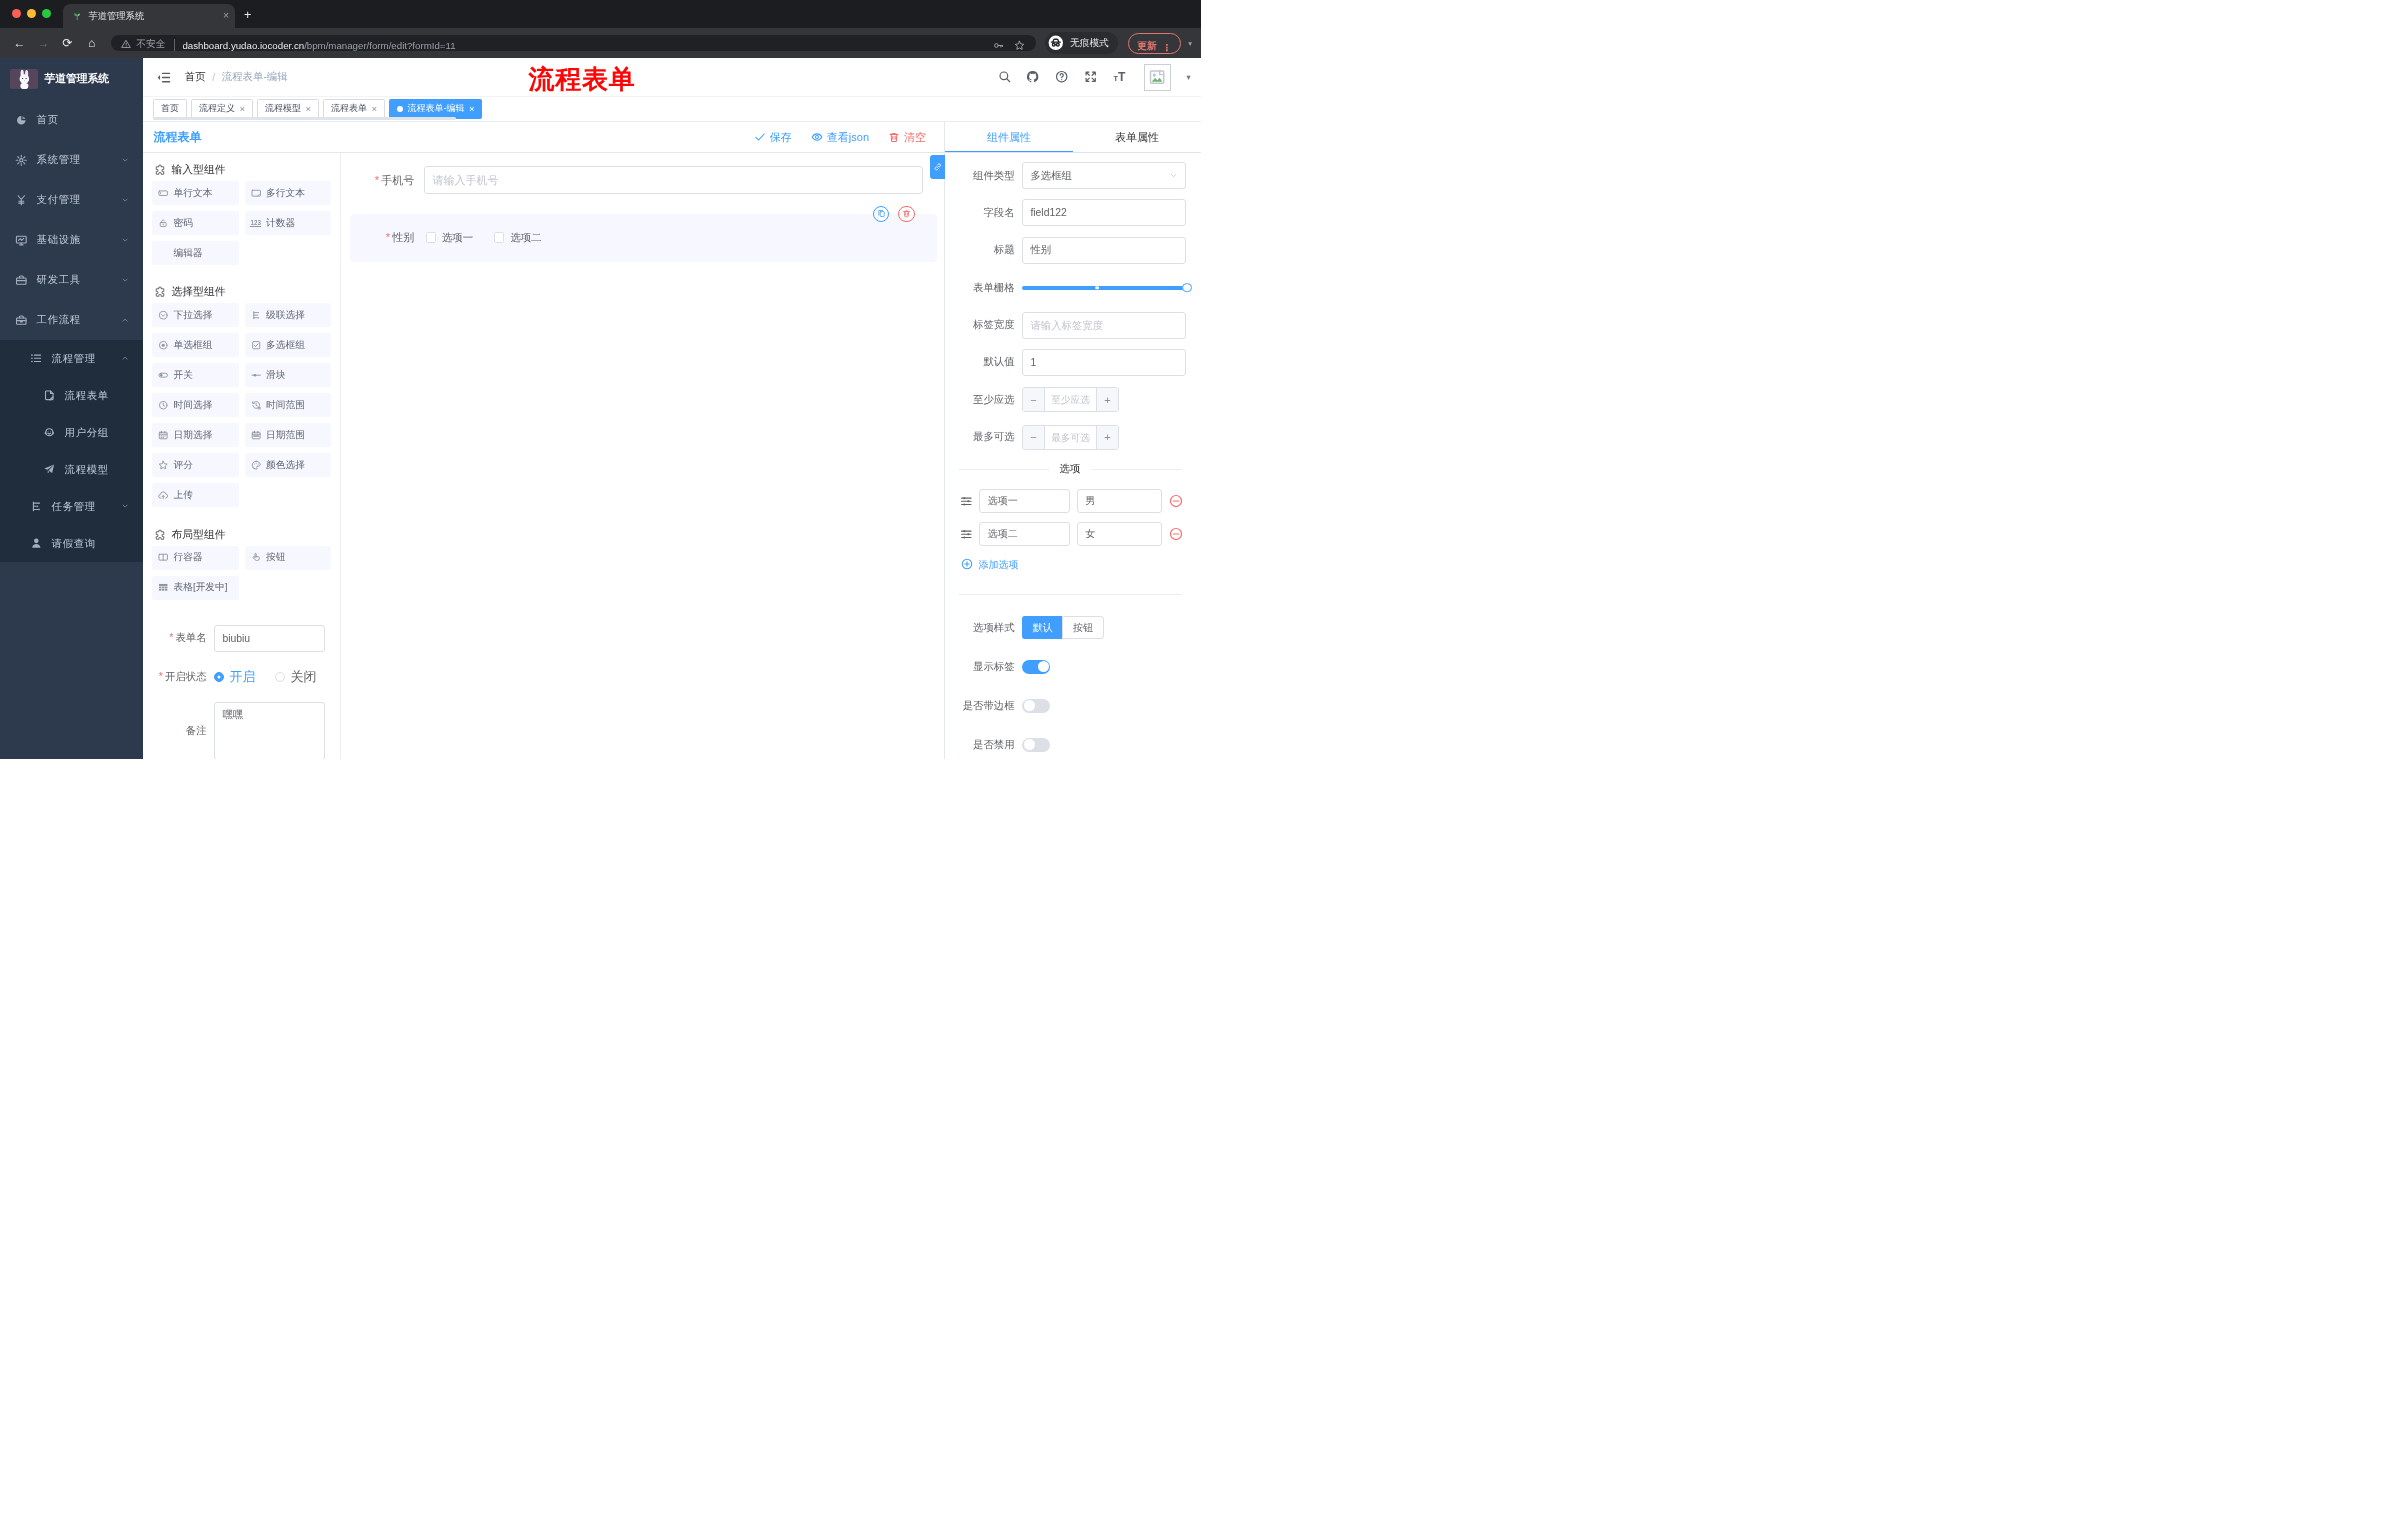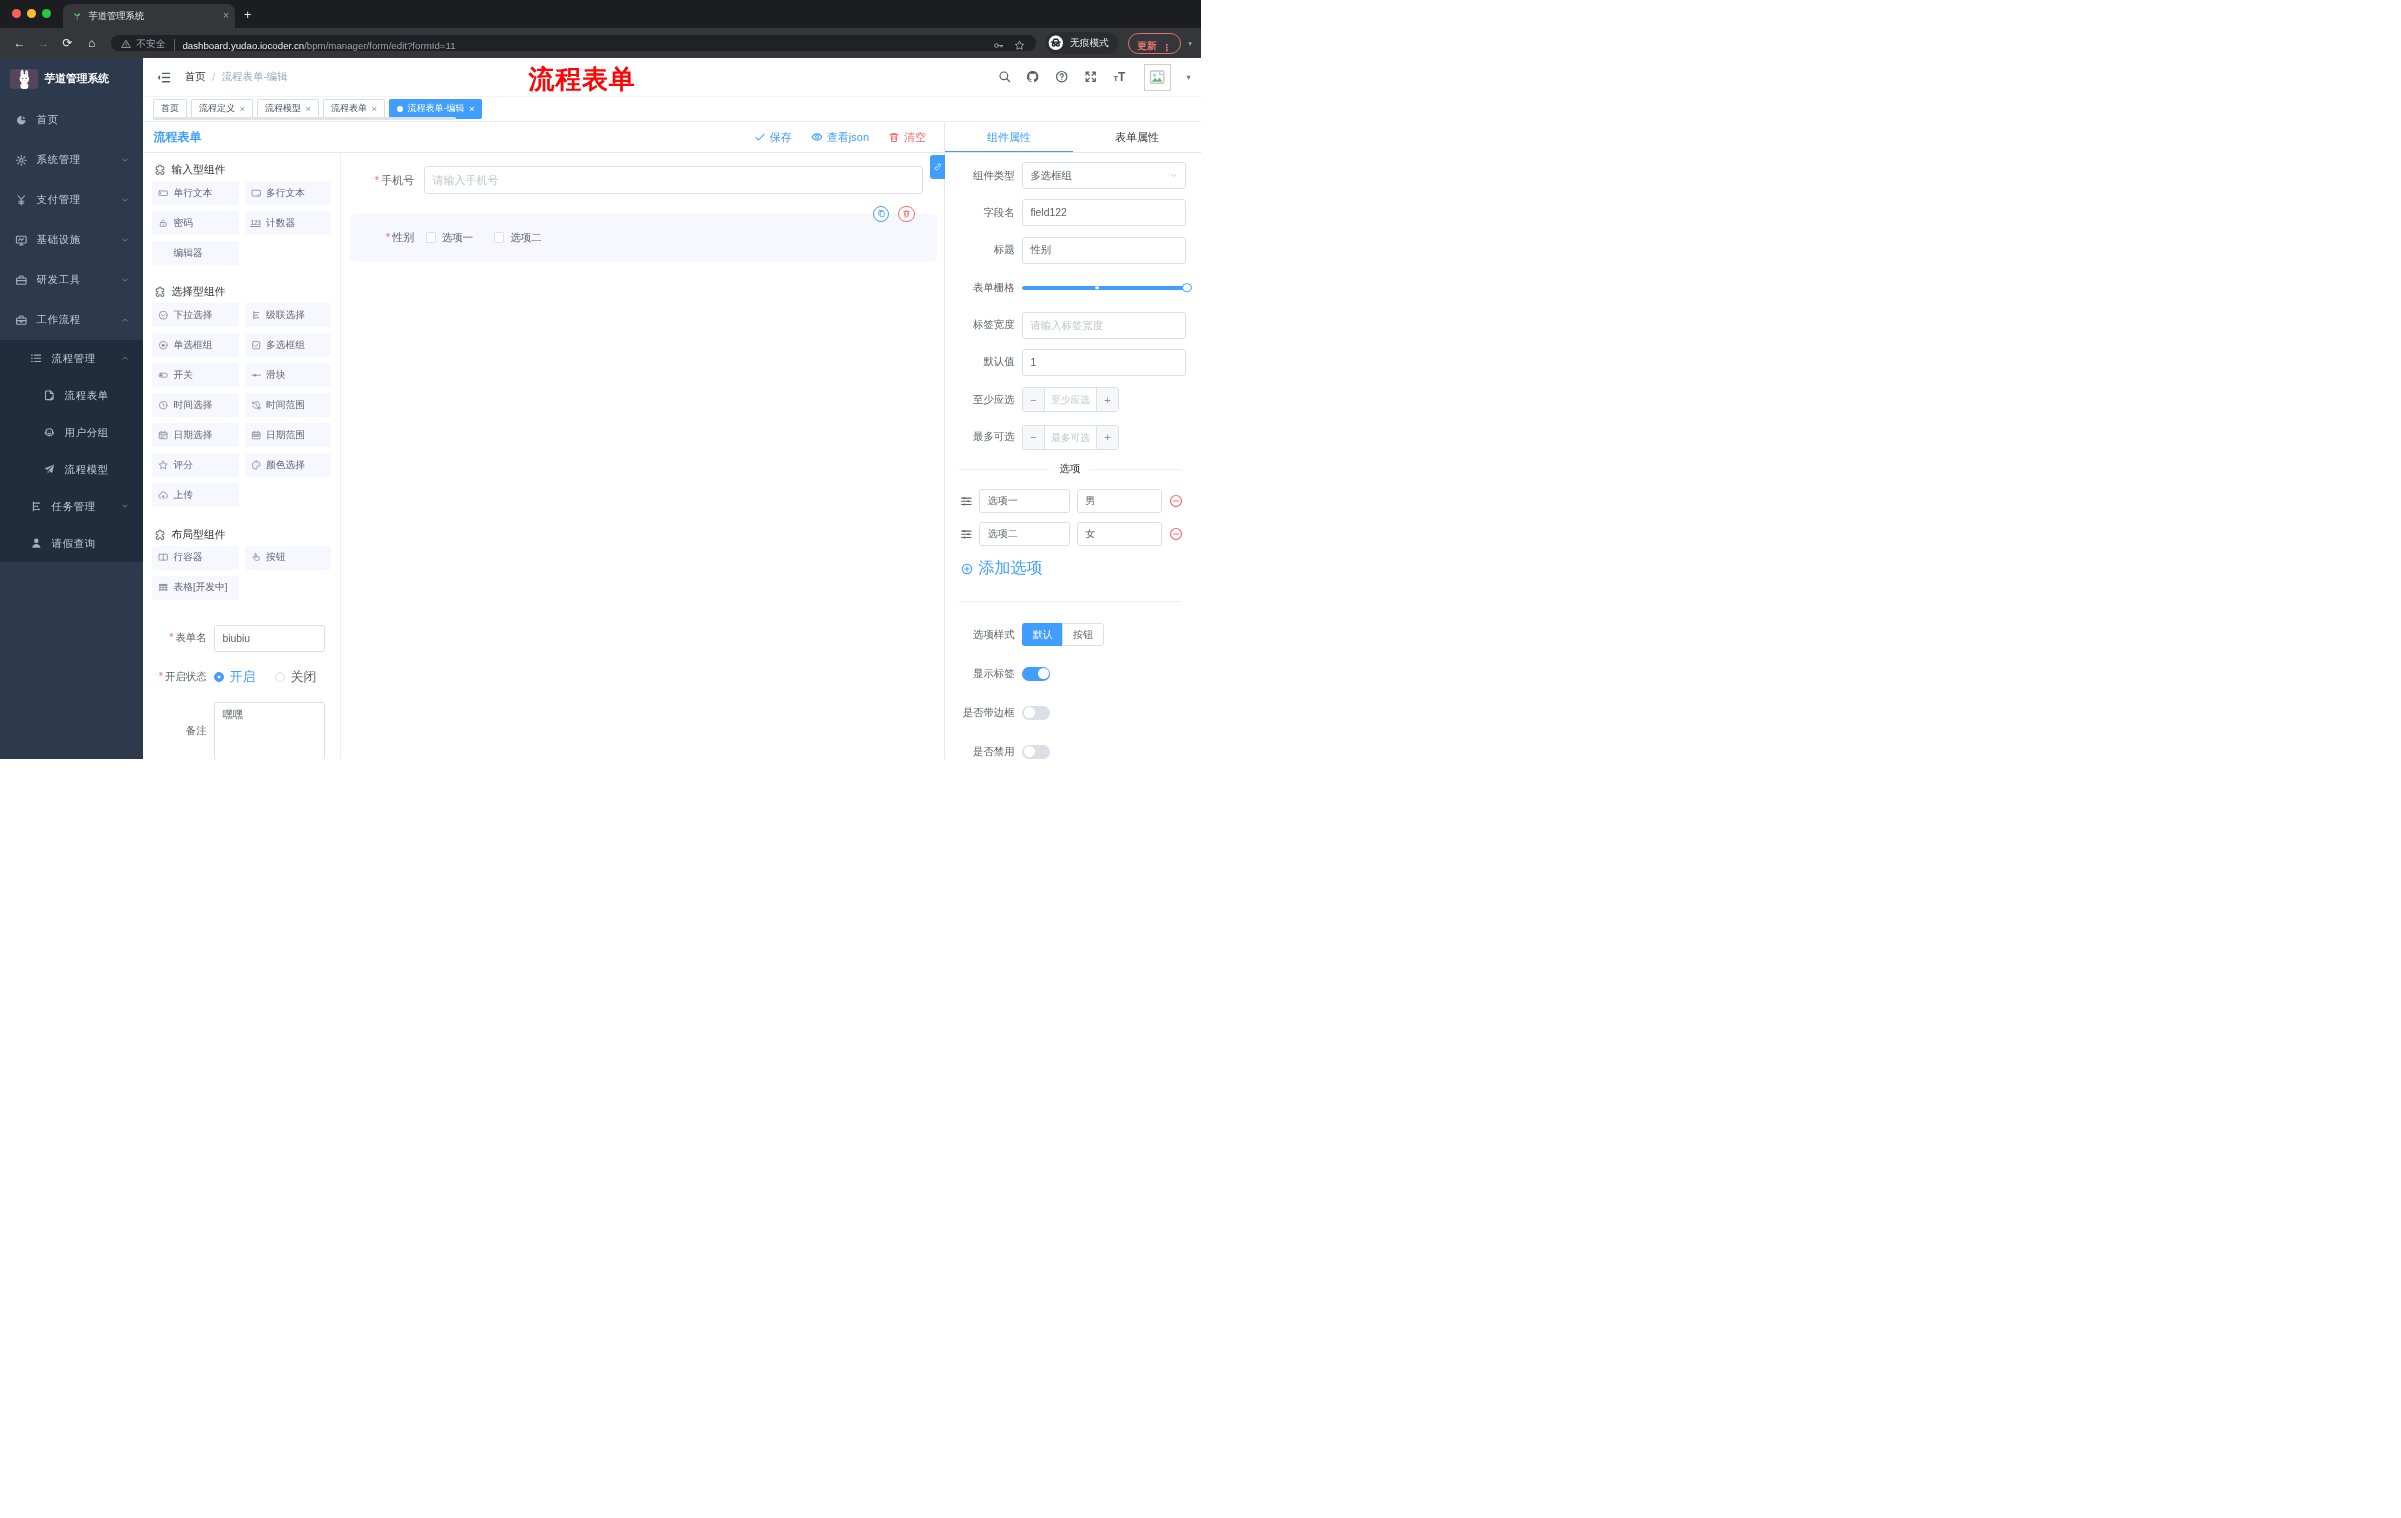--- a/index.html
+++ b/index.html
@@ -156,21 +156,21 @@
   .st-inp::placeholder{color:var(--ph)}
   .pdivider{display:flex;align-items:center;margin:4.5px 4.5px 12px;height:16.3px}
   .pdivider .line{flex:1;height:0.7px;background:var(--bd-lighter)}
   .pdivider .dtxt{margin:0 10.4px;font-size:10.4px;color:var(--txt-dark)}
   .pdivider.plain{margin-top:13.4px}
   .opt-row{display:flex;align-items:center;margin:0 0 9px 6px}
   .drag{width:12.6px;height:12.6px;color:#606266;cursor:grab;flex-shrink:0}
   .opt-l{width:91px;height:24px;margin-left:6.7px;font-size:10px}
   .opt-v{width:85px;height:24px;margin-left:6.7px;font-size:10px}
   .minus-ic{width:14px;height:14px;color:var(--danger);margin-left:6.7px;cursor:pointer}
-  .add-opt{display:flex;align-items:center;gap:5.2px;color:var(--accent);font-size:16px;margin:12px 0 3px 7.4px;cursor:pointer}
+  .add-opt{display:flex;align-items:flex-start;gap:5.2px;color:var(--accent);font-size:10px;margin:12px 0 3px 7.4px;cursor:pointer}
   .add-opt .icon{width:12px;height:12px}
   .seg-group{display:flex}
   .seg{height:23px;line-height:21.5px;padding:0 9.7px;font-size:10px;border:0.7px solid var(--bd);color:var(--txt);cursor:pointer;background:#fff}
   .seg:first-child{border-radius:3px 0 0 3px;border-right:none}
   .seg:last-child{border-radius:0 3px 3px 0}
   .seg.on{background:var(--accent);border-color:var(--accent);color:#fff}
   .sw-row{margin-bottom:15px;min-height:24px}
   .toggle{width:28px;height:14px;border-radius:7.4px;background:#dcdfe6;position:relative;cursor:pointer;display:inline-block}
   .toggle .knob{position:absolute;left:1.5px;top:1.5px;width:11px;height:11px;border-radius:50%;background:#fff;transition:none}
   .toggle.on{background:var(--accent)}

